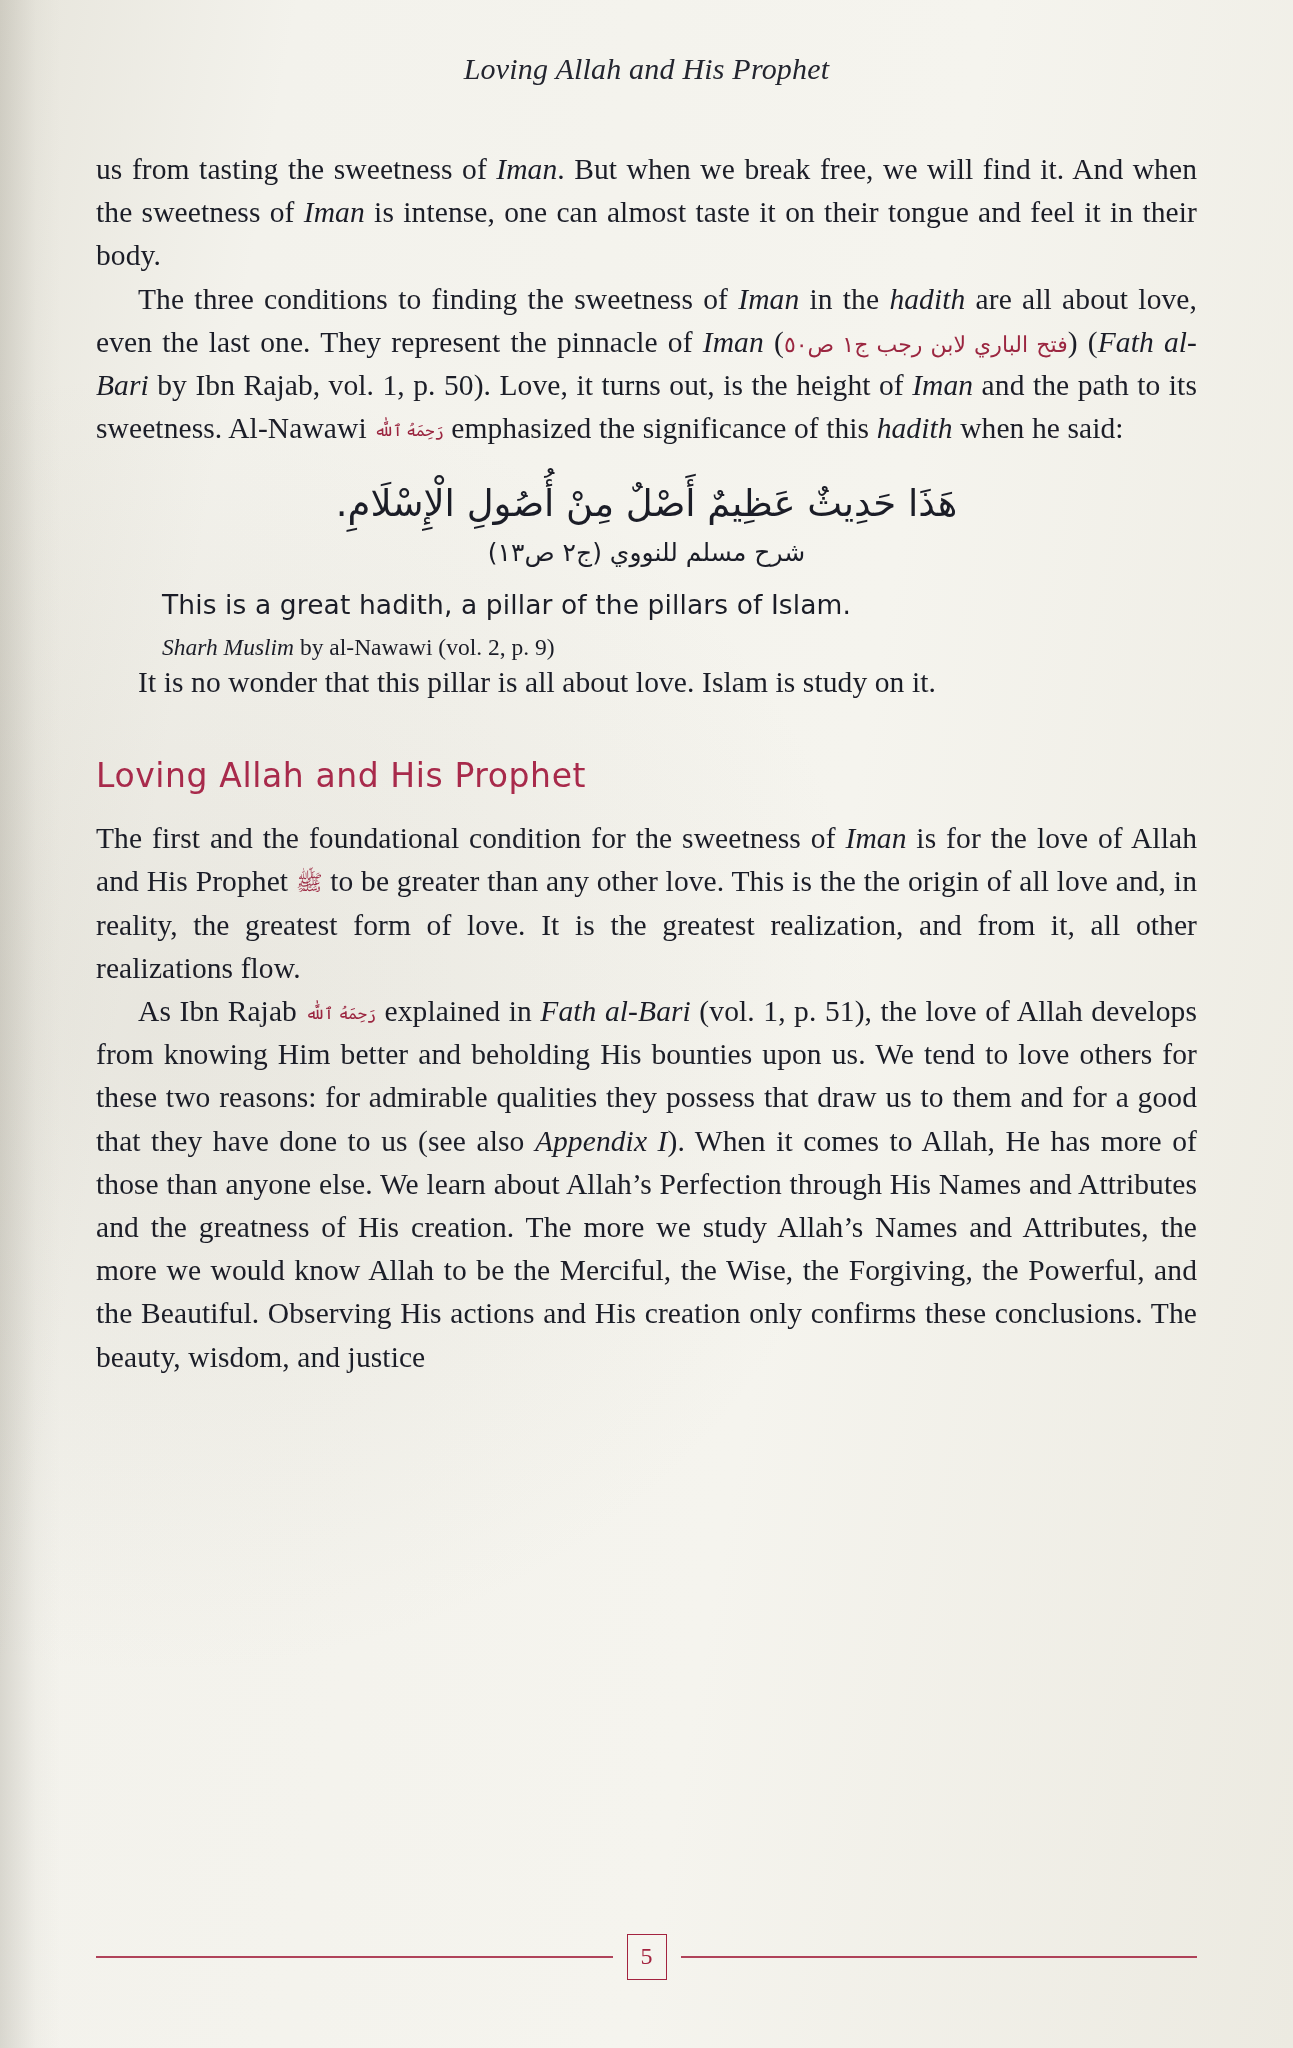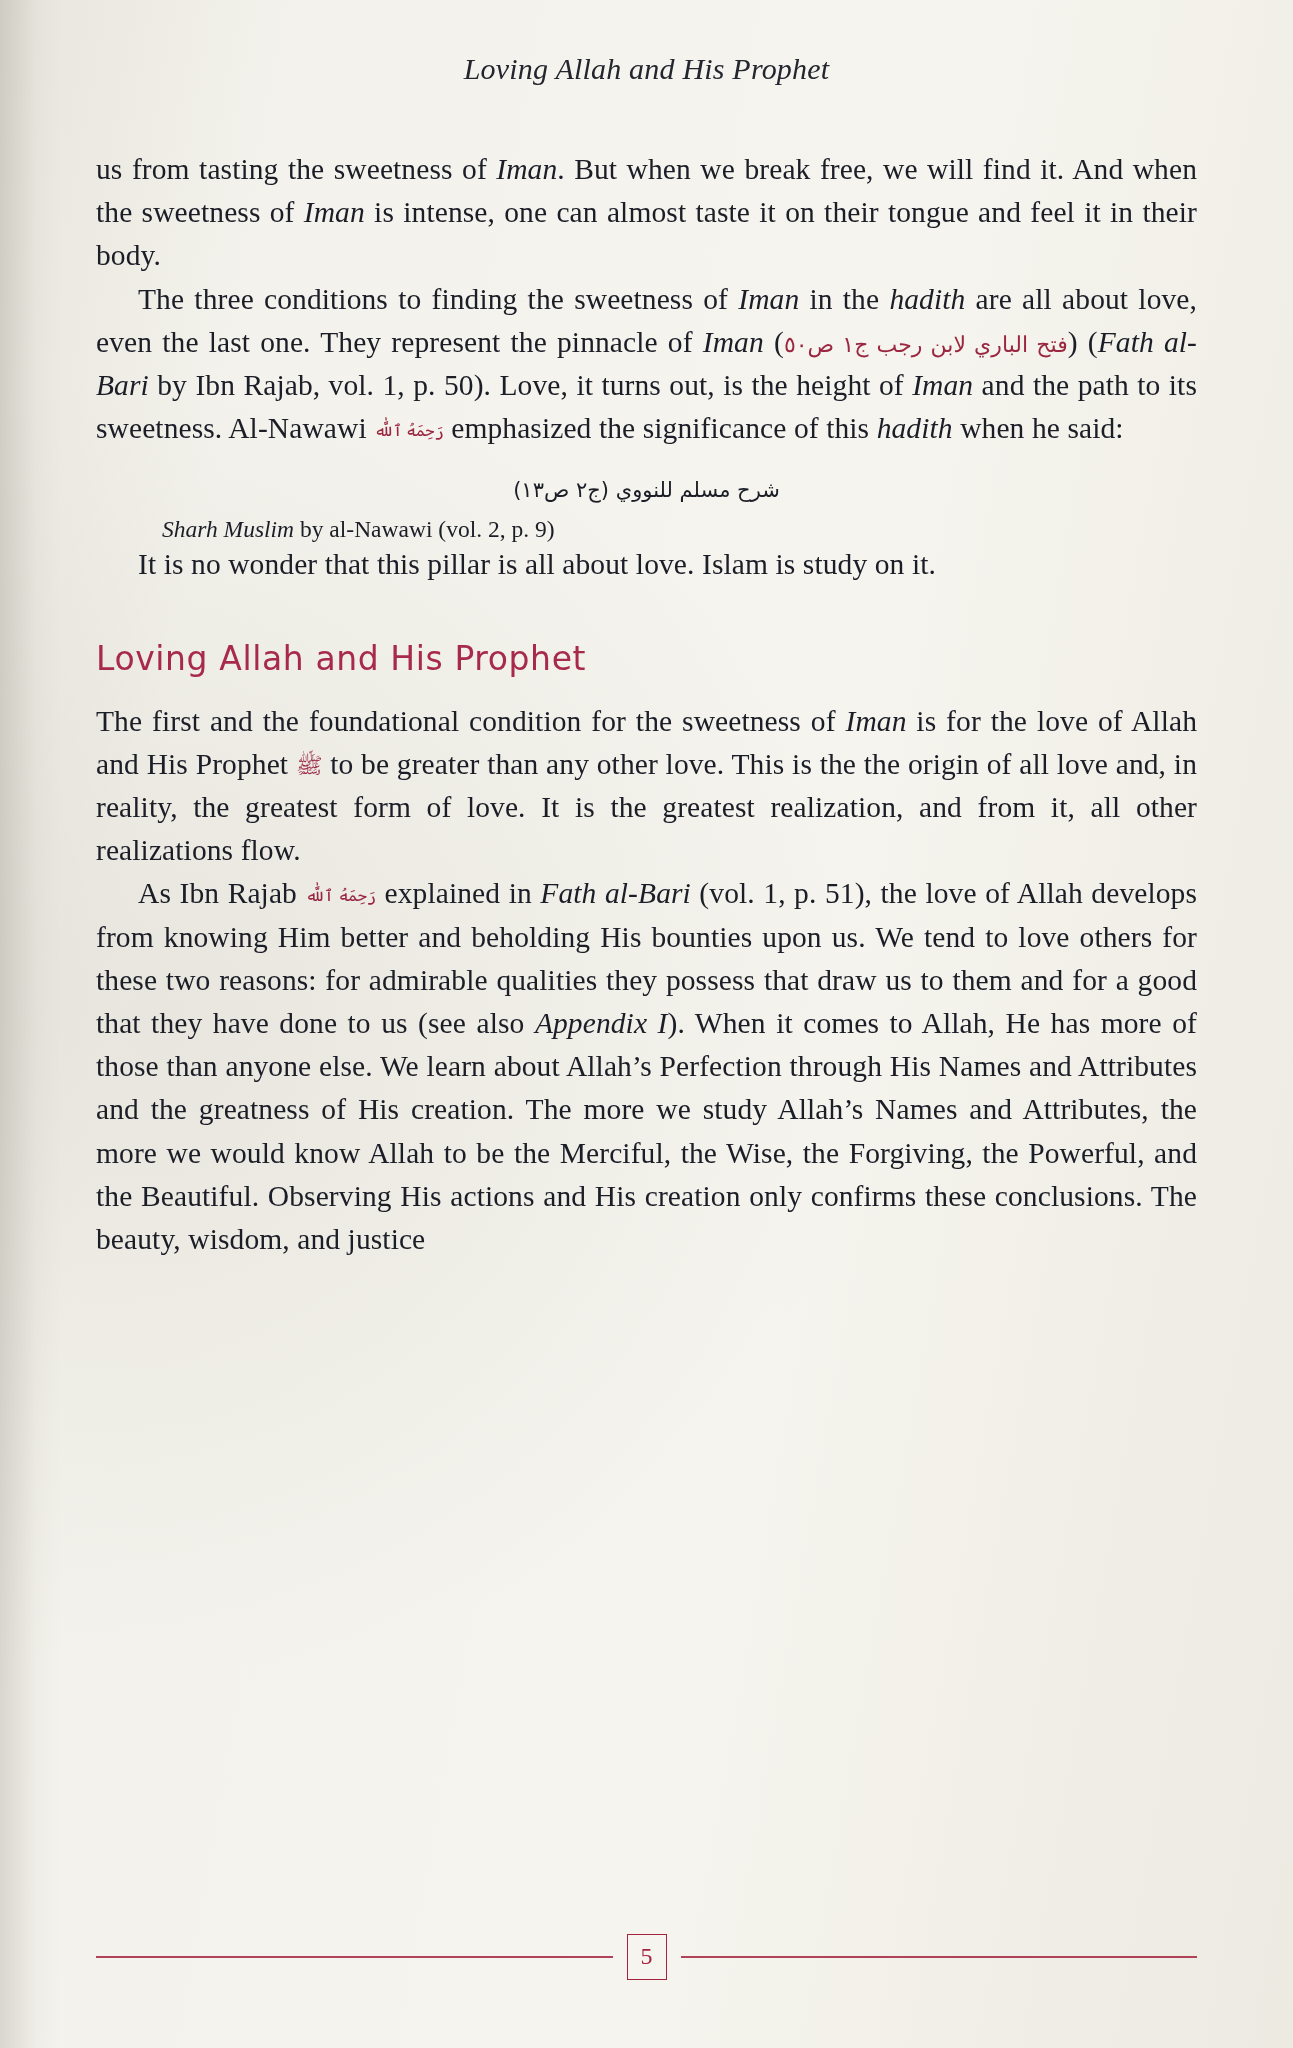--- a/index.html
+++ b/index.html
@@ -87,23 +87,23 @@
     text-align: center;
     direction: rtl;
     font-size: 37px;
     color: #1b1d27;
     line-height: 1.5;
     font-family: "DejaVu Sans", sans-serif;
   }
   .quote-ar-ref {
     text-align: center;
     direction: rtl;
-    font-size: 21px;
+    font-size: 25px;
     color: #1b1d27;
-    margin-top: 28px;
+    margin-top: 6px;
     font-family: "DejaVu Sans", sans-serif;
   }
   .quote-tr {
     margin-top: 22px;
     margin-left: 66px;
     font-size: 26.5px;
     color: #1b1d27;
     font-family: "DejaVu Sans", sans-serif;
     letter-spacing: 0.1px;
   }
@@ -158,21 +158,23 @@
 
     <div class="running-head">Loving Allah and His Prophet</div>
 
     <div class="body-block">
 
       <p class="para"><span>us from tasting the sweetness of </span><span class="it">Iman</span><span>. But when we break free, we will find it. And when the sweetness of </span><span class="it">Iman</span><span> is intense, one can almost taste it on their tongue and feel it in their body.</span></p>
 
       <p class="para indent"><span>The three conditions to finding the sweetness of </span><span class="it">Iman</span><span> in the </span><span class="it">hadith</span><span> are all about love, even the last one. They represent the pinnacle of </span><span class="it">Iman</span><span> (</span><span class="ar-inline">فتح الباري لابن رجب ج١ ص٥٠</span><span>) (</span><span class="it">Fath al-Bari</span><span> by Ibn Rajab, vol. 1, p. 50). Love, it turns out, is the height of </span><span class="it">Iman</span><span> and the path to its sweetness. Al-Nawawi </span><span class="honorific">رَحِمَهُ ٱللَّٰه</span><span> emphasized the significance of this </span><span class="it">hadith</span><span> when he said:</span></p>
 
       <div class="quote-block">
+        <div class="quote-ar">هَذَا حَدِيثٌ عَظِيمٌ أَصْلٌ مِنْ أُصُولِ الْإِسْلَامِ.</div>
         <div class="quote-ar-ref">شرح مسلم للنووي (ج٢ ص١٣)</div>
+        <div class="quote-tr">This is a great hadith, a pillar of the pillars of Islam.</div>
         <div class="quote-src"><span class="it">Sharh Muslim</span><span> by al-Nawawi (vol. 2, p. 9)</span></div>
       </div>
 
       <p class="para indent after-quote">It is no wonder that this pillar is all about love. Islam is study on it.</p>
 
       <h2 class="section">Loving Allah and His Prophet</h2>
 
       <p class="para"><span>The first and the foundational condition for the sweetness of </span><span class="it">Iman</span><span> is for the love of Allah and His Prophet </span><span class="sallallahu">ﷺ</span><span> to be greater than any other love. This is the the origin of all love and, in reality, the greatest form of love. It is the greatest realization, and from it, all other realizations flow.</span></p>
 
       <p class="para indent"><span>As Ibn Rajab </span><span class="honorific">رَحِمَهُ ٱللَّٰه</span><span> explained in </span><span class="it">Fath al-Bari</span><span> (vol. 1, p. 51), the love of Allah develops from knowing Him better and beholding His bounties upon us. We tend to love others for these two reasons: for admirable qualities they possess that draw us to them and for a good that they have done to us (see also </span><span class="it">Appendix I</span><span>). When it comes to Allah, He has more of those than anyone else. We learn about Allah’s Perfection through His Names and Attributes and the greatness of His creation. The more we study Allah’s Names and Attributes, the more we would know Allah to be the Merciful, the Wise, the Forgiving, the Powerful, and the Beautiful. Observing His actions and His creation only confirms these conclusions. The beauty, wisdom, and justice</span></p>

